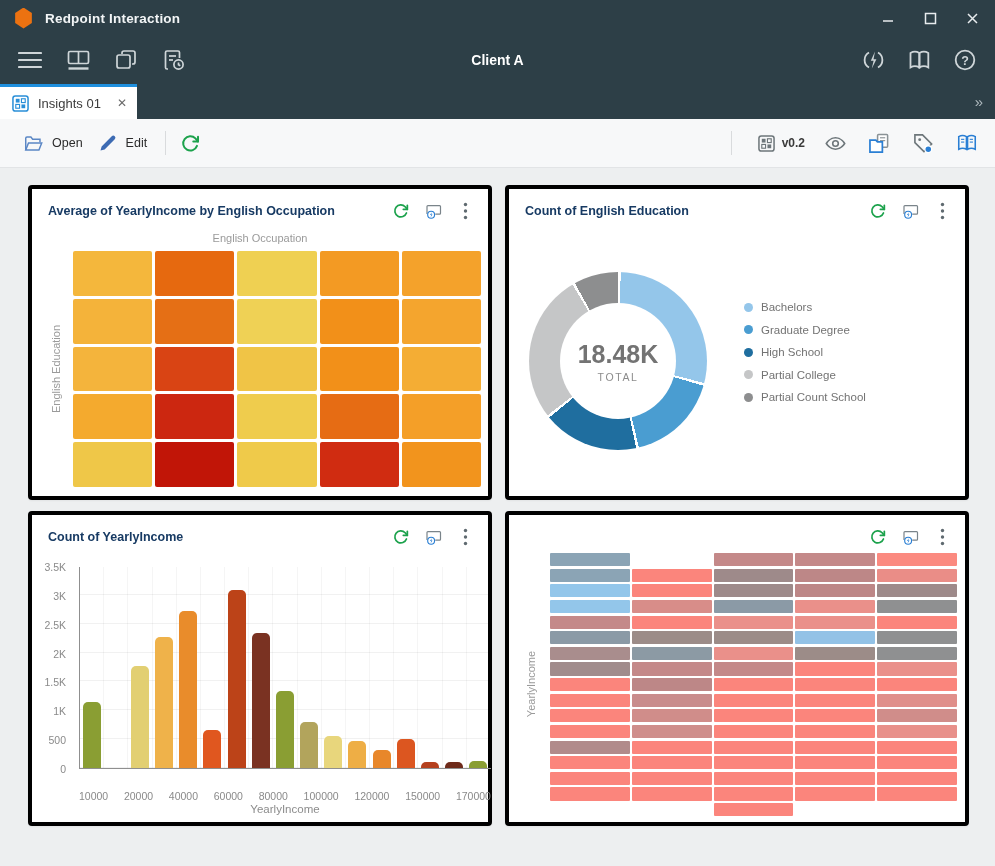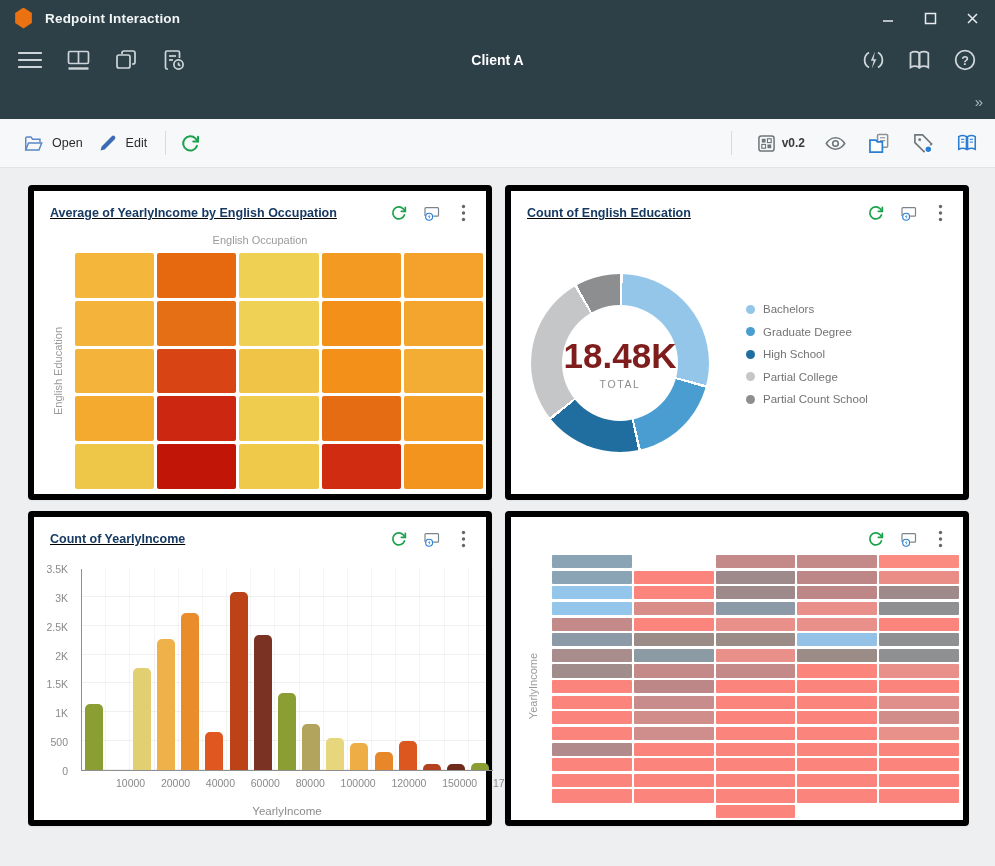--- a/index.html
+++ b/index.html
@@ -30,21 +30,21 @@
   
   .toolbar { height: 49px; background: #f7f8f9; border-bottom: 1px solid #e2e4e6; display: flex; align-items: center; padding: 0 14px 0 16px; flex: none; }
   .tb-btn { display: flex; align-items: center; gap: 9px; font-size: 12.5px; color: #2b2b2b; cursor: pointer; padding: 6px 8px; }
   .tb-div { width: 1px; height: 24px; background: #d9dbdd; margin: 0 10px; }
   .tb-right { margin-left: auto; display: flex; align-items: center; gap: 16px; }
   .ver { display: flex; align-items: center; gap: 7px; font-size: 12px; font-weight: bold; color: #3a3a3a; cursor: pointer; }
 
   
   .content { flex: 1; background: #edeff0; padding: 17px 26px 0 28px; display: flex; flex-direction: column; gap: 11px; }
   .prow { display: flex; gap: 13px; }
-  .panel { width: 464px; height: 315px; background: #fff; border: 6px solid #000000; border-radius: 4px; box-shadow: 0 1px 2px rgba(0,0,0,.05); position: relative; text-decoration: underline; }
+  .panel { width: 464px; height: 315px; background: #fff; border: 4px solid #000000; border-radius: 4px; box-shadow: 0 1px 2px rgba(0,0,0,.05); position: relative; }
   .phead { display: flex; align-items: center; padding: 13px 14px 0 16px; position: relative; z-index: 2; }
   .ptitle { font-size: 12.5px; font-weight: bold; color: #173a63; }
   .picons { margin-left: auto; display: flex; gap: 14px; align-items: center; }
   .picon { width: 18px; height: 18px; display: flex; align-items: center; justify-content: center; cursor: pointer; }
 
   .axis-top { position: absolute; left: 0; right: 0; text-align: center; font-size: 11px; color: #9a9a9a; }
   .vlabel { position: absolute; white-space: nowrap; font-size: 11px; color: #9a9a9a; transform: translate(-50%,-50%) rotate(-90deg); }
 
   
   .hm-grid { position: absolute; display: flex; flex-direction: column; }
@@ -54,37 +54,37 @@
   .g1 .hm-row { gap: 3px; }
   .g2 { top: 38px; left: 41px; width: 407px; height: 263px; gap: 2.5px; }
   .g2 .hm-row { gap: 2px; }
   .g2 .hm-cell { border-radius: 1px; }
 
   
   .donut-wrap { position: absolute; left: 20px; top: 83px; width: 178px; height: 178px; }
   .donut { width: 178px; height: 178px; border-radius: 50%; position: relative; }
   .donut::after { content: ""; position: absolute; inset: 31px; background: #fff; border-radius: 50%; }
   .donut-center { position: absolute; inset: 0; display: flex; flex-direction: column; align-items: center; justify-content: center; z-index: 1; }
-  .donut-value { font-size: 35px; font-weight: bold; color: #7f1d1d; }
+  .donut-value { font-size: 25px; font-weight: bold; color: #737373; }
   .donut-sub { font-size: 10.5px; color: #8c8c8c; letter-spacing: 1.6px; margin-top: 2px; }
   .legend { position: absolute; left: 235px; top: 111px; }
   .legend-item { display: flex; align-items: center; gap: 8px; height: 14px; margin-bottom: 8.6px; cursor: pointer; }
   .legend-dot { width: 9px; height: 9px; border-radius: 50%; flex: none; }
   .legend-text { font-size: 11.5px; color: #737373; white-space: nowrap; }
 
   
   .bar-area { position: absolute; left: 47px; top: 52px; width: 412px; height: 202px;
     border-left: 1px solid #8f8f8f; border-bottom: 1px solid #8f8f8f;
     background-image: repeating-linear-gradient(to top, rgba(0,0,0,.055) 0 1px, transparent 1px 28.857px); }
   .bar-slots { display: flex; height: 100%; }
   .bar-slot { flex: 1; position: relative; border-right: 1px solid rgba(0,0,0,.04); }
   .bar { position: absolute; bottom: 0; left: 50%; transform: translateX(-50%); width: 18px; border-radius: 5px 5px 0 0; }
   .bar-ylabels { position: absolute; left: 0; top: 52px; width: 42px; height: 202px; }
   .bar-ylabels span { position: absolute; right: 8px; transform: translateY(50%); font-size: 10.5px; color: #8a8a8a; }
-  .bar-xlabels { position: absolute; left: 47px; top: 260px; width: 412px; display: flex; margin-left: 35px; }
+  .bar-xlabels { position: absolute; left: 47px; top: 275px; width: 412px; display: flex; }
   .bar-xlabels div { flex: 1; text-align: center; font-size: 10.5px; color: #8a8a8a; overflow: visible; white-space: nowrap; }
   .bar-xtitle { position: absolute; left: 47px; width: 412px; top: 288px; text-align: center; font-size: 11.5px; color: #8c8c8c; }
 </style>
 </head>
 <body>
 
 <div class="window">
 
   <div class="titlebar">
     <div class="logo"></div>
@@ -156,20 +156,31 @@
       <span class="mb-icon">
         <svg width="24" height="24" viewBox="0 0 24 24" fill="none">
           <circle cx="12" cy="12" r="9.3" stroke="#cfd6d9" stroke-width="1.8"></circle>
           <text x="12" y="16.5" text-anchor="middle" font-size="12.5" font-weight="bold" fill="#cfd6d9" font-family="Liberation Sans, sans-serif">?</text>
         </svg>
       </span>
     </div>
   </div>
 
   <div class="tabstrip">
+    <div class="tab">
+      <svg width="17" height="17" viewBox="0 0 18 18">
+        <rect x="1" y="1" width="16" height="16" rx="2.5" fill="none" stroke="#2a8fd8" stroke-width="1.6"></rect>
+        <rect x="4" y="4" width="4" height="4" fill="#2a8fd8"></rect>
+        <rect x="10" y="4" width="4" height="4" fill="none" stroke="#2a8fd8" stroke-width="1.2"></rect>
+        <rect x="4" y="10" width="4" height="4" fill="none" stroke="#2a8fd8" stroke-width="1.2"></rect>
+        <rect x="10" y="10" width="4" height="4" fill="#2a8fd8"></rect>
+      </svg>
+      <span class="tab-label">Insights 01</span>
+      <span class="tab-close">✕</span>
+    </div>
     <span class="tab-overflow">»</span>
   </div>
 
   <div class="toolbar">
     <div class="tb-btn">
       <svg width="19" height="17" viewBox="0 0 22 19" fill="none" stroke="#5b87c5" stroke-width="1.7">
         <path d="M2 17V3.5A1.5 1.5 0 0 1 3.5 2H8l2 2.5h8.5V8"></path>
         <path d="M2 17l3.2-8h15.3l-3.2 8z"></path>
       </svg>
       <span>Open</span>

